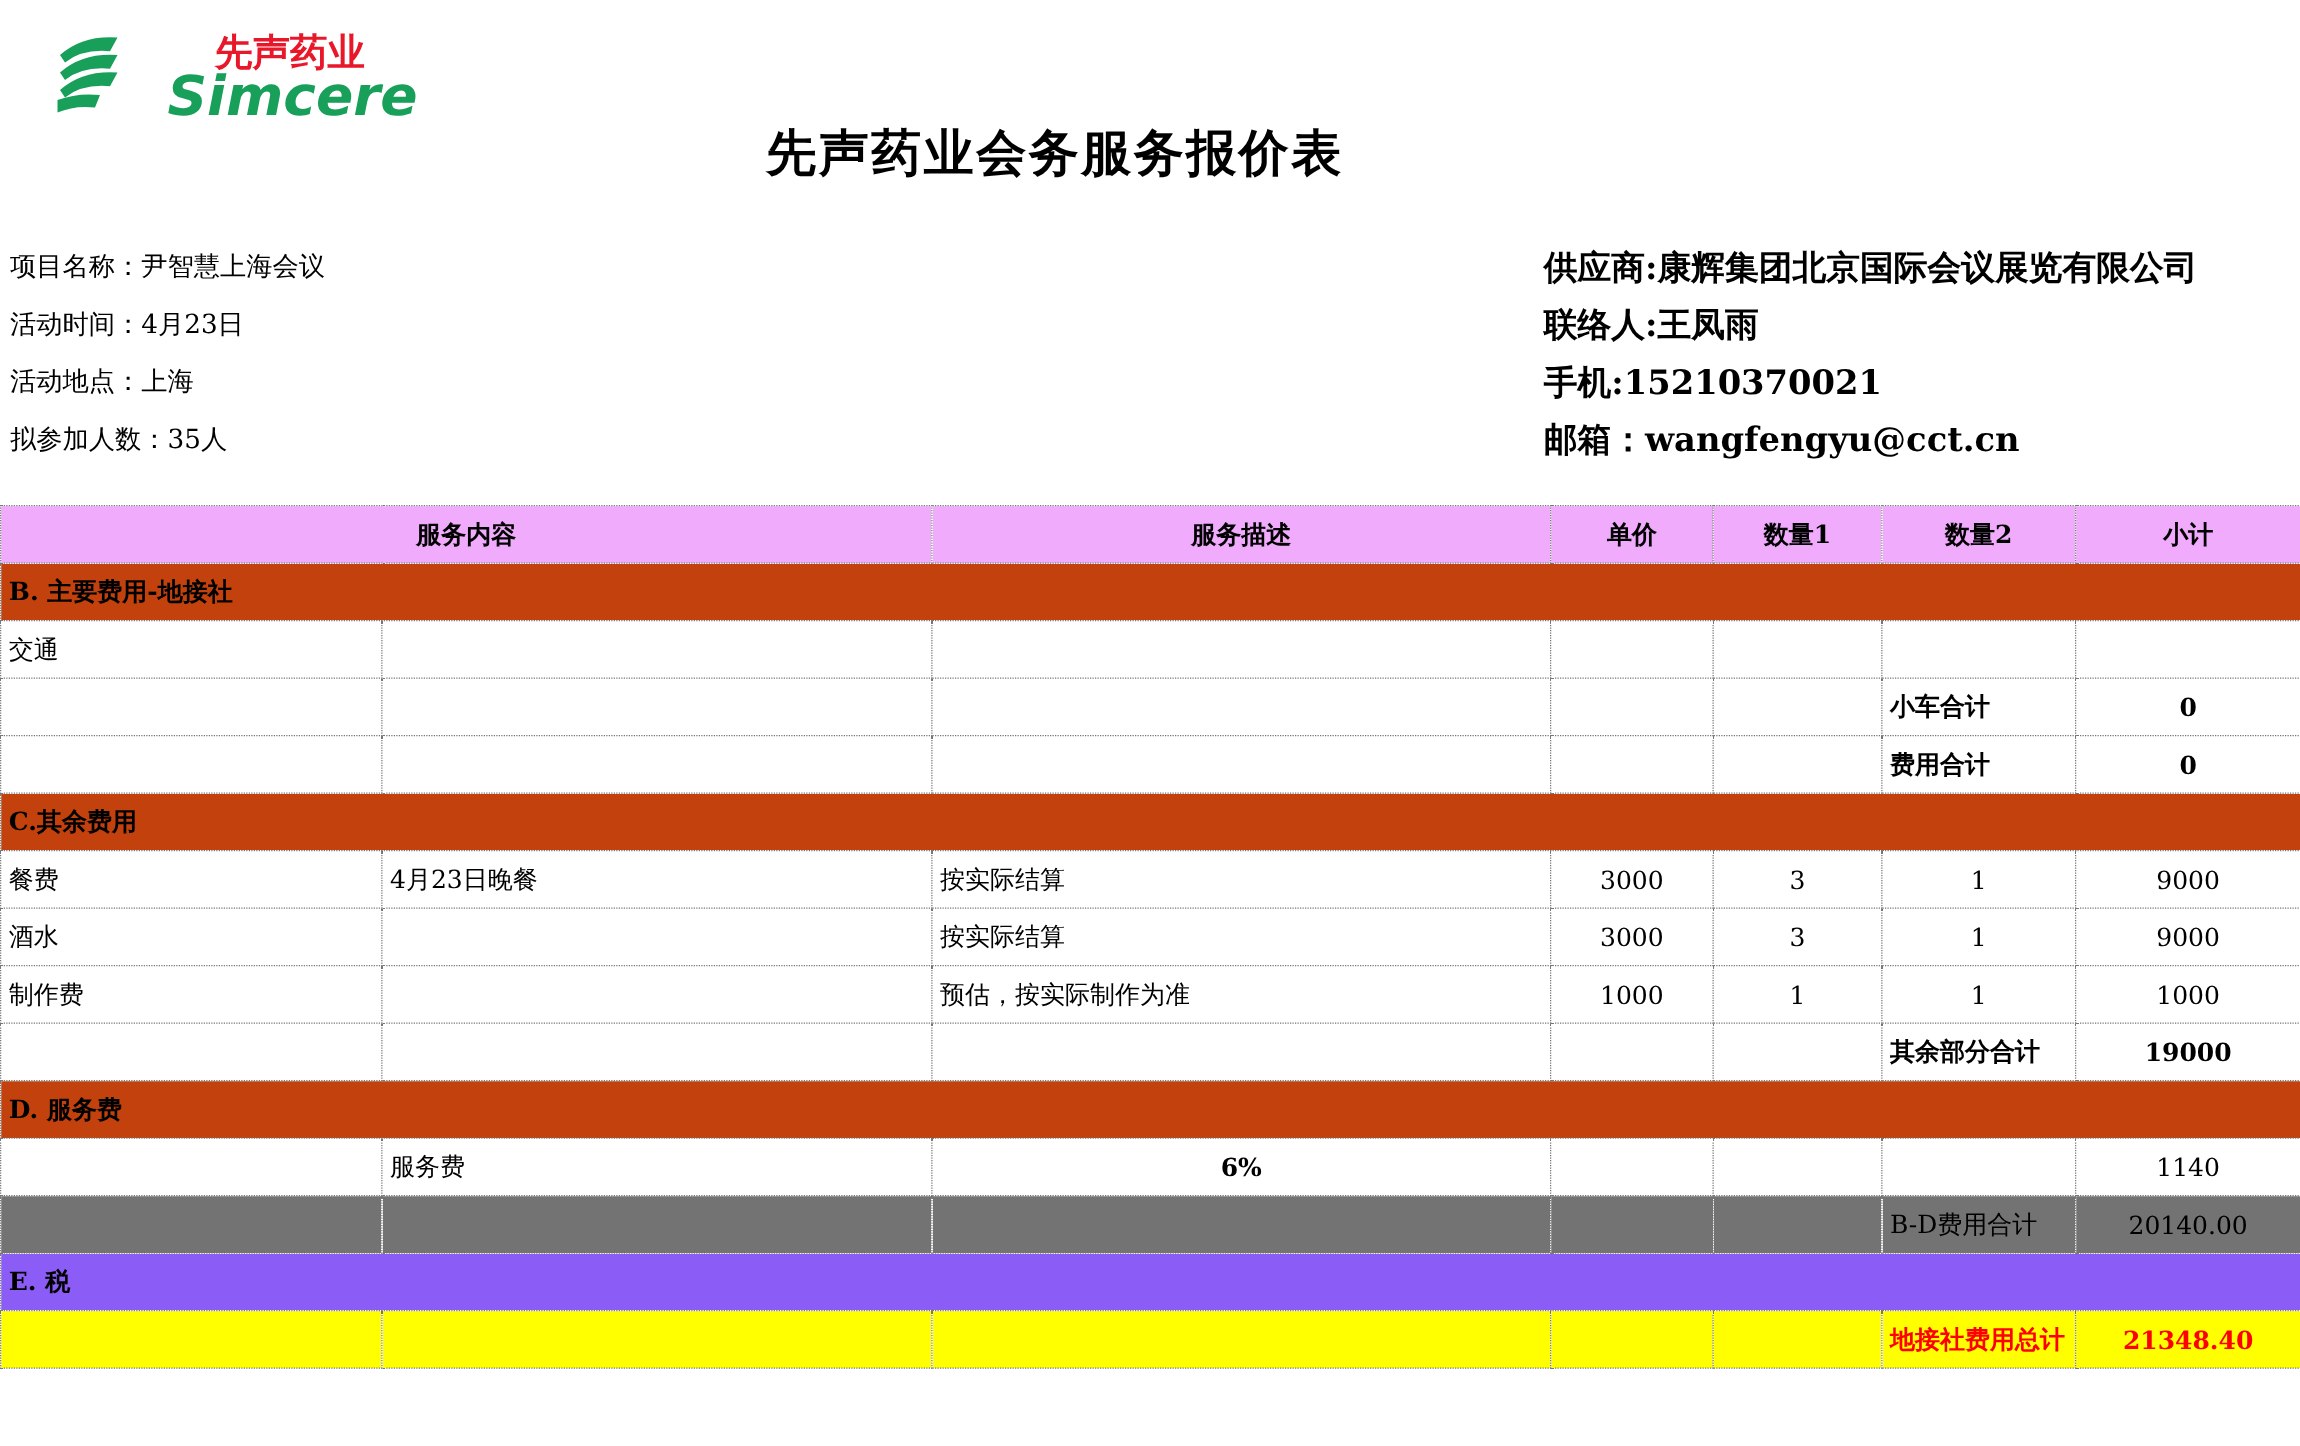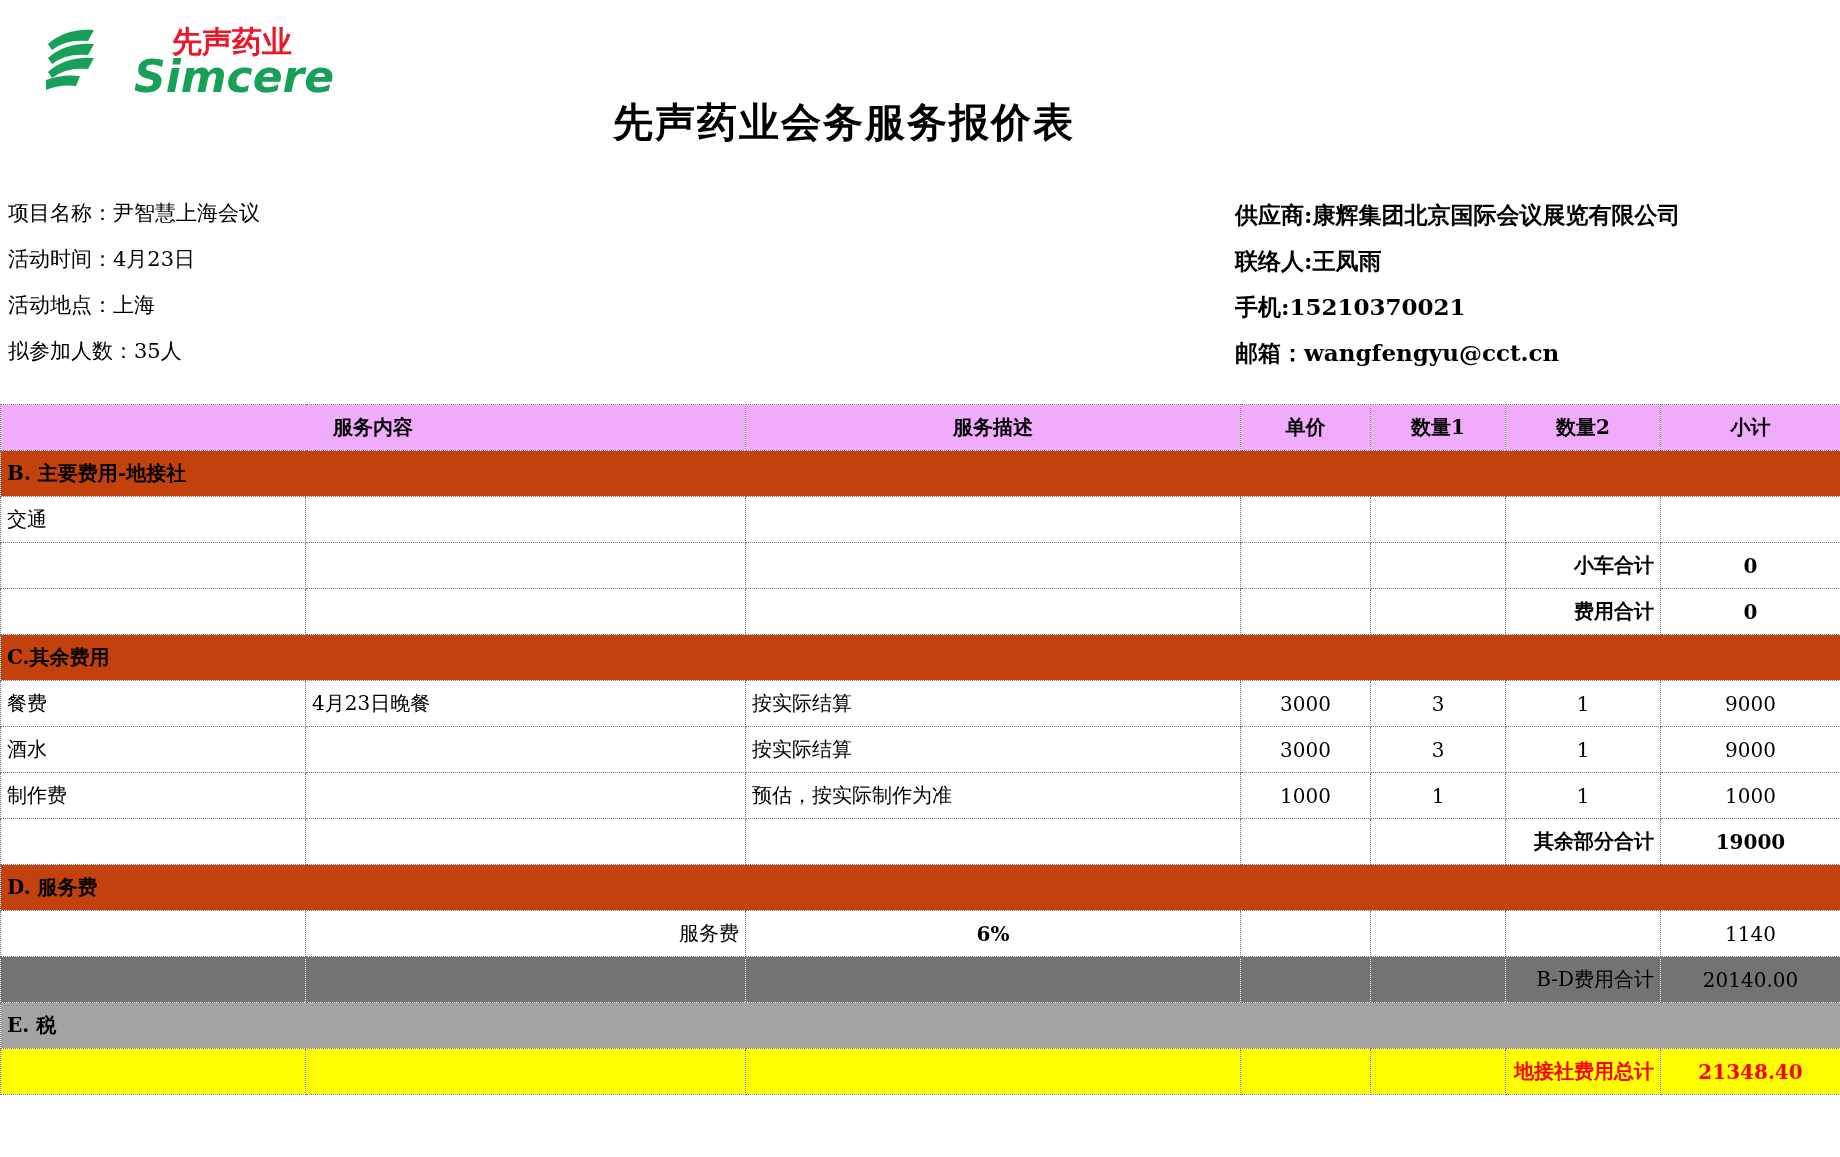--- a/index.html
+++ b/index.html
@@ -54,21 +54,21 @@
     left: 8px;
     top: 190px;
     font-size: 21px;
     line-height: 46px;
     font-family: "DejaVu Serif", serif;
   }
   .meta-right {
     position: absolute;
     left: 1235px;
     top: 192px;
-    font-size: 23px;
+    font-size: 27px;
     line-height: 46px;
     font-family: "DejaVu Serif", serif;
     font-weight: bold;
   }
   .meta-right .row { white-space: nowrap; }
   .meta-left .row { white-space: nowrap; }
 
   
   table.quote {
     border-collapse: collapse;
@@ -99,37 +99,37 @@
   }
   .sect-green td {
     background: #c2410c;
     font-weight: bold;
     font-size: 20px;
     height: 42px;
     border-left: 1px solid #555;
     border-right: 1px solid #555;
   }
   .sect-grey td {
-    background: #a3a3a3;
+    background: #8b5cf6;
     font-weight: bold;
     font-size: 20px;
     height: 42px;
     border-left: 1px solid #555;
     border-right: 1px solid #555;
   }
   .lightgreen td {
     background: #737373;
     font-weight: normal;
   }
   .yellow td {
     background: #ffff00;
     font-weight: bold;
   }
   .c { text-align: center; }
-  .r { text-align: right; }
+  .r { }
   .b { font-weight: bold; }
   .red { color: #ff0000; }
   td.edge-l { border-left: 2px solid #555; }
   td.edge-r { border-right: 2px solid #555; }
   .last-row td { border-bottom: 2px solid #555; }
 </style>
 </head>
 <body>
 
 <div class="page">

